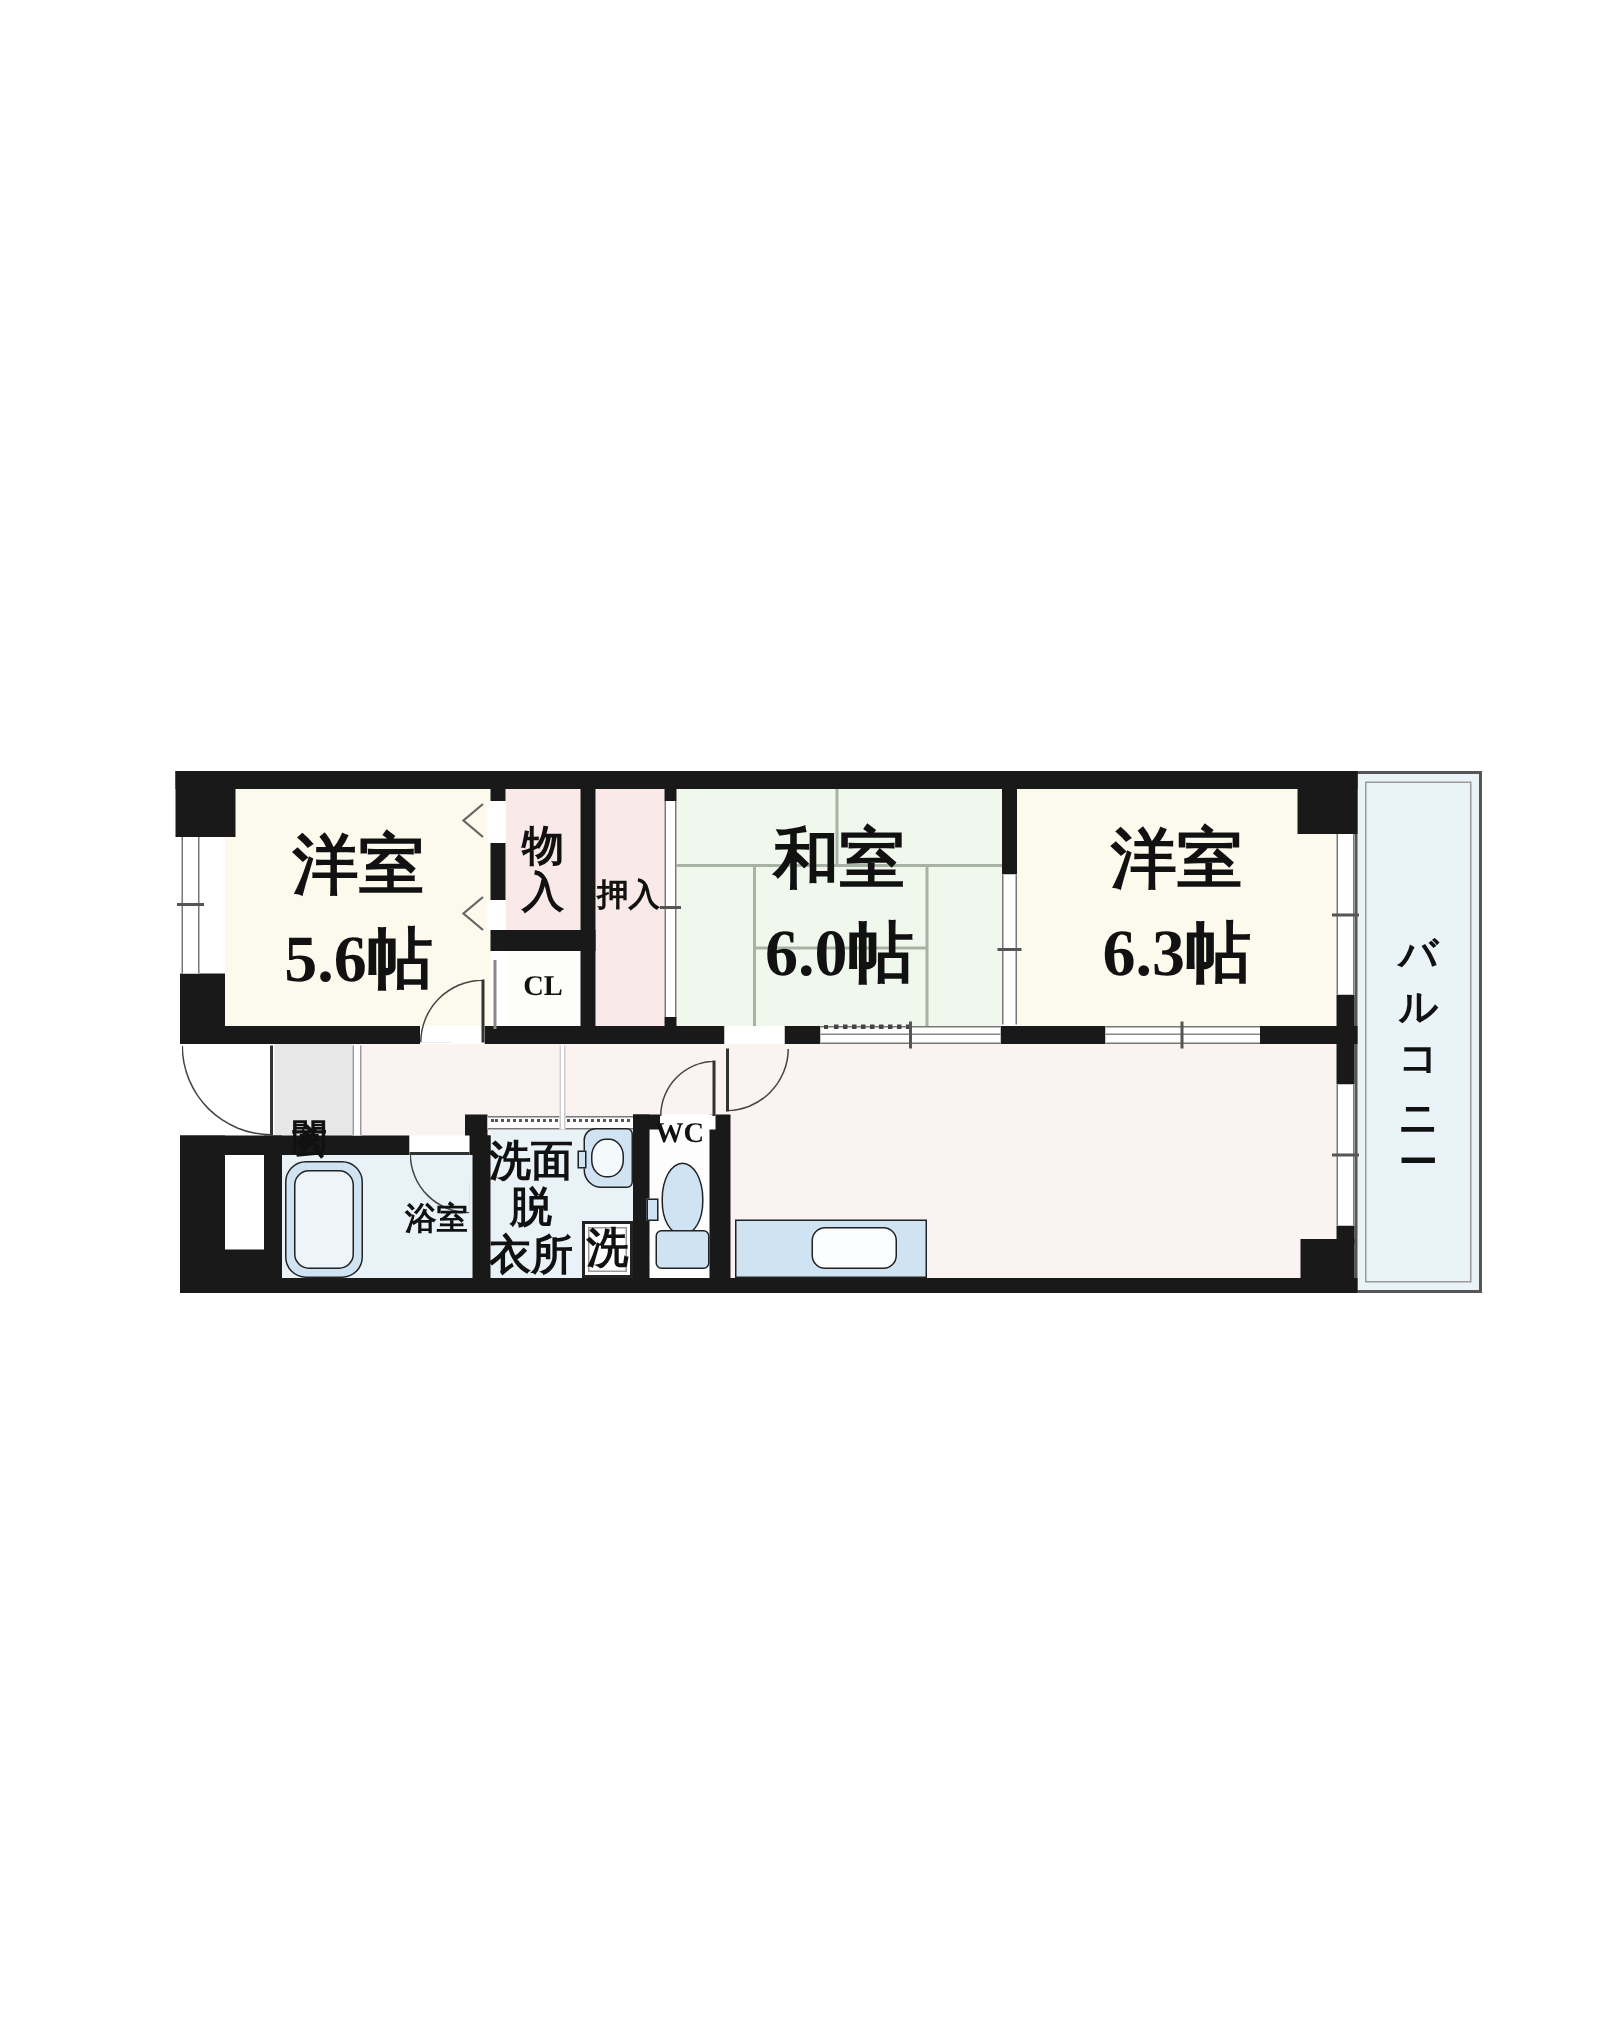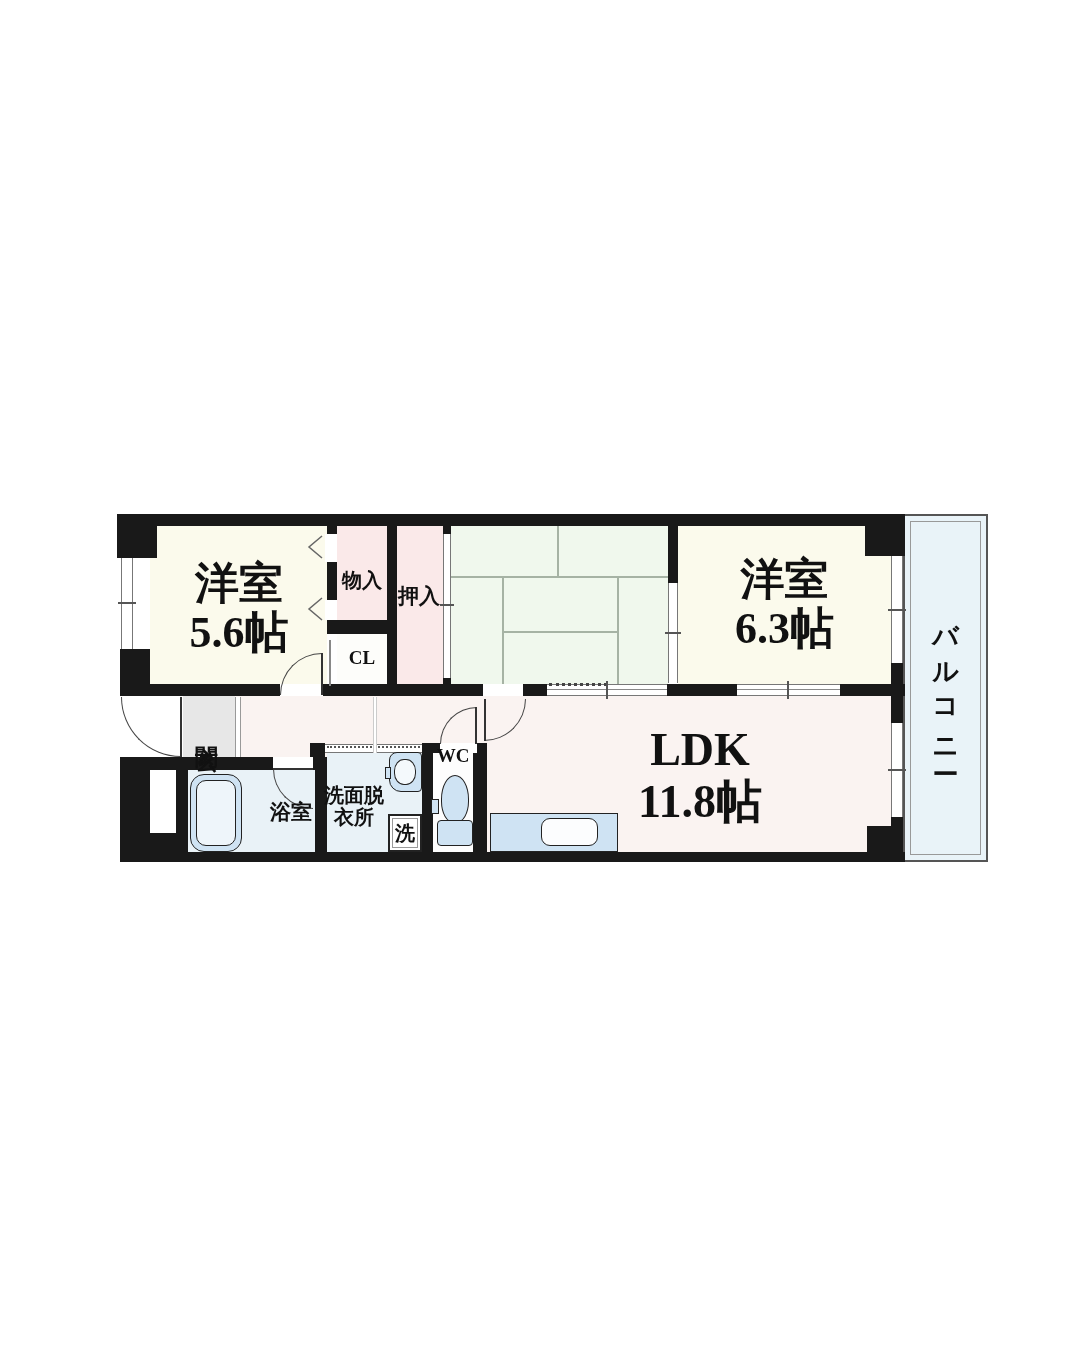--- a/index.html
+++ b/index.html
@@ -3,22 +3,22 @@
 <meta charset="utf-8">
 <style>
   html,body{margin:0;padding:0;background:#fff;}
   .page{position:relative;width:1080px;height:1350px;background:#ffffff;overflow:hidden;
         font-family:"Liberation Serif","DejaVu Serif",serif;}
   .abs{position:absolute;}
   .wall{position:absolute;background:#191919;}
   .fill{position:absolute;}
   .lbl{position:absolute;display:flex;flex-direction:column;align-items:center;justify-content:center;
        color:#111;font-weight:600;line-height:1.12;text-align:center;}
-  .lbl-big{font-size:44px;}
-  .lbl-sm{font-size:20px;}
+  .lbl-big{font-size:44px;justify-content:space-between;}
+  .lbl-sm{font-size:28px;}
   .vtext{writing-mode:vertical-rl;text-orientation:upright;}
   .win-v{position:absolute;background:#fff;border-left:1.5px solid #777;border-right:1.5px solid #777;box-sizing:border-box;}
   .win-h{position:absolute;background:#fff;border-top:1.5px solid #777;border-bottom:1.5px solid #777;box-sizing:border-box;}
   .tick{position:absolute;background:#555;}
   .tatami{position:absolute;background:#a6b3a4;}
   .arc{position:absolute;box-sizing:border-box;}
   .leaf{position:absolute;background:#333;}
   .thinline{position:absolute;background:#888;}
   .fx{position:absolute;box-sizing:border-box;}
 </style>
@@ -147,27 +147,27 @@
   <div class="fx" style="left:441px;top:775px;width:28px;height:48px;background:#cfe3f3;border:1.5px solid #222;border-radius:50% 50% 45% 45%;"></div>
   <div class="fx" style="left:437px;top:820px;width:36px;height:26px;background:#cfe3f3;border:1.5px solid #222;border-radius:4px;"></div>
   <div class="fx" style="left:431px;top:799px;width:8px;height:15px;background:#cfe3f3;border:1px solid #222;"></div>
   <div class="fx" style="left:490px;top:813px;width:128px;height:39px;background:#cfe3f3;border:1.5px solid #222;"></div>
   <div class="fx" style="left:541px;top:818px;width:57px;height:28px;background:#fcfdfe;border:1.5px solid #222;border-radius:9px;"></div>
 
   <div class="lbl lbl-big" style="left:150px;top:552px;width:178px;height:112px;">
     <span>洋室</span>
     <span>5.6帖</span>
   </div>
+  <div class="lbl lbl-big" style="left:451px;top:548px;width:217px;height:112px;">
+    <span>和室</span>
+    <span>6.0帖</span>
+  </div>
   <div class="lbl lbl-big" style="left:678px;top:548px;width:213px;height:112px;">
     <span>洋室</span>
     <span>6.3帖</span>
-  </div>
-  <div class="lbl" style="left:590px;top:714px;width:220px;height:124px;font-size:46px;">
-    <span>LDK</span>
-    <span>11.8帖</span>
   </div>
   <div class="lbl lbl-sm" style="left:337px;top:568px;width:50px;height:24px;">
     <span>物入</span>
   </div>
   <div class="lbl" style="left:391px;top:584px;width:56px;height:26px;font-size:21px;">
     <span>押入</span>
   </div>
   <div class="lbl" style="left:337px;top:646px;width:50px;height:24px;font-size:19px;">
     <span>CL</span>
   </div>

